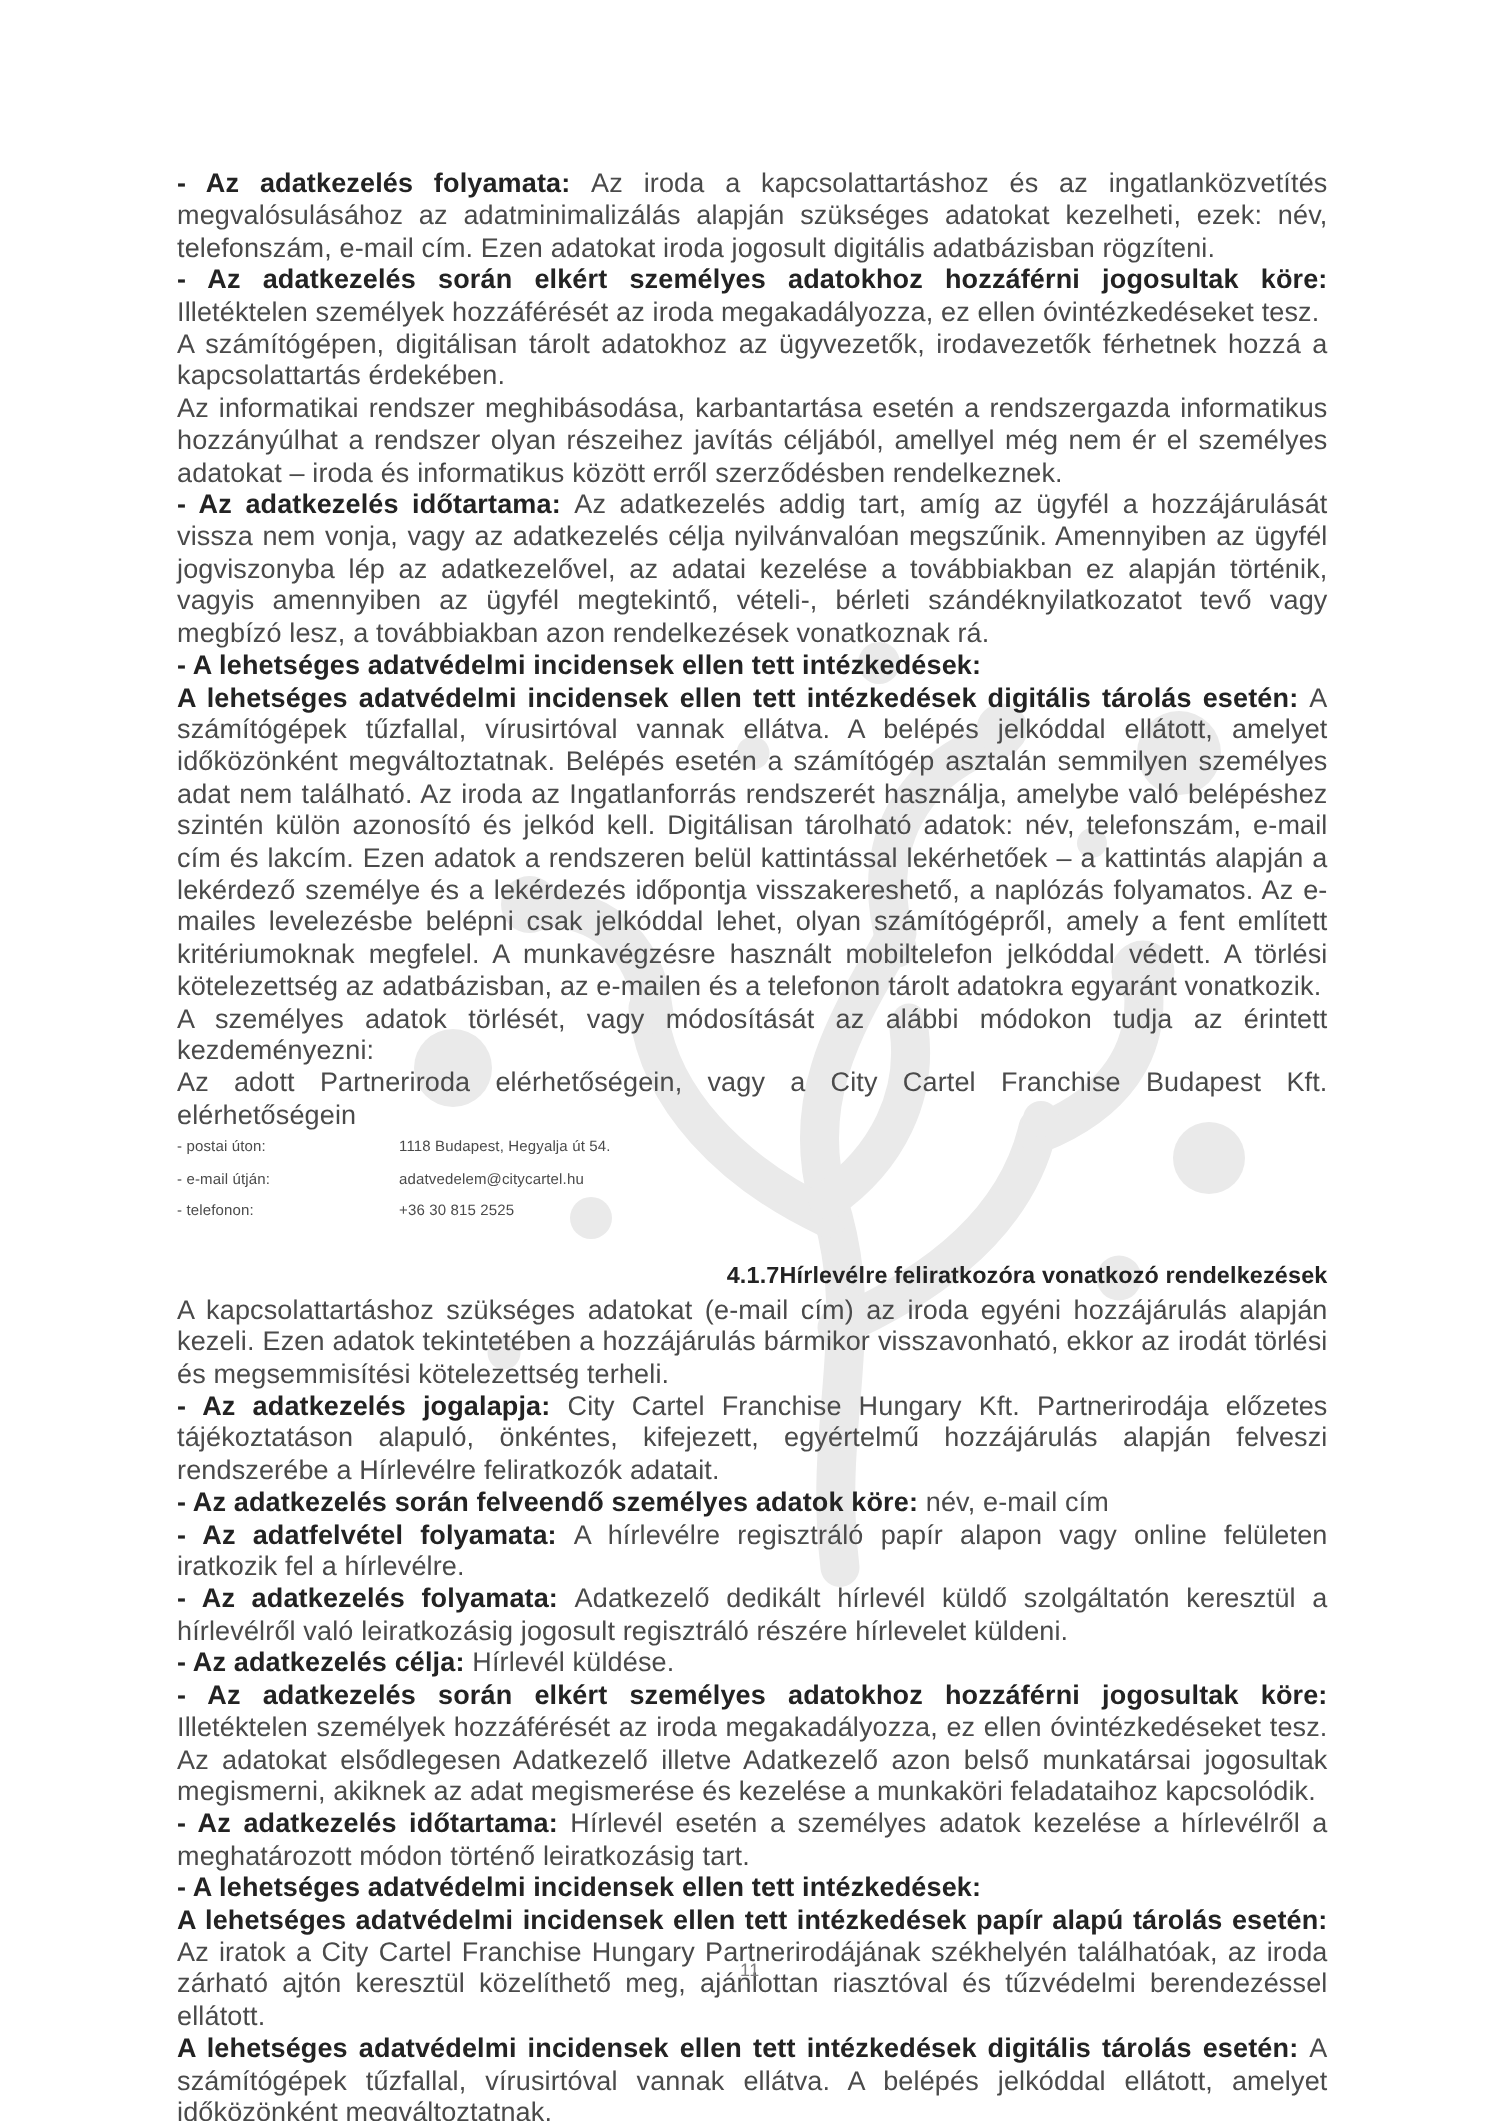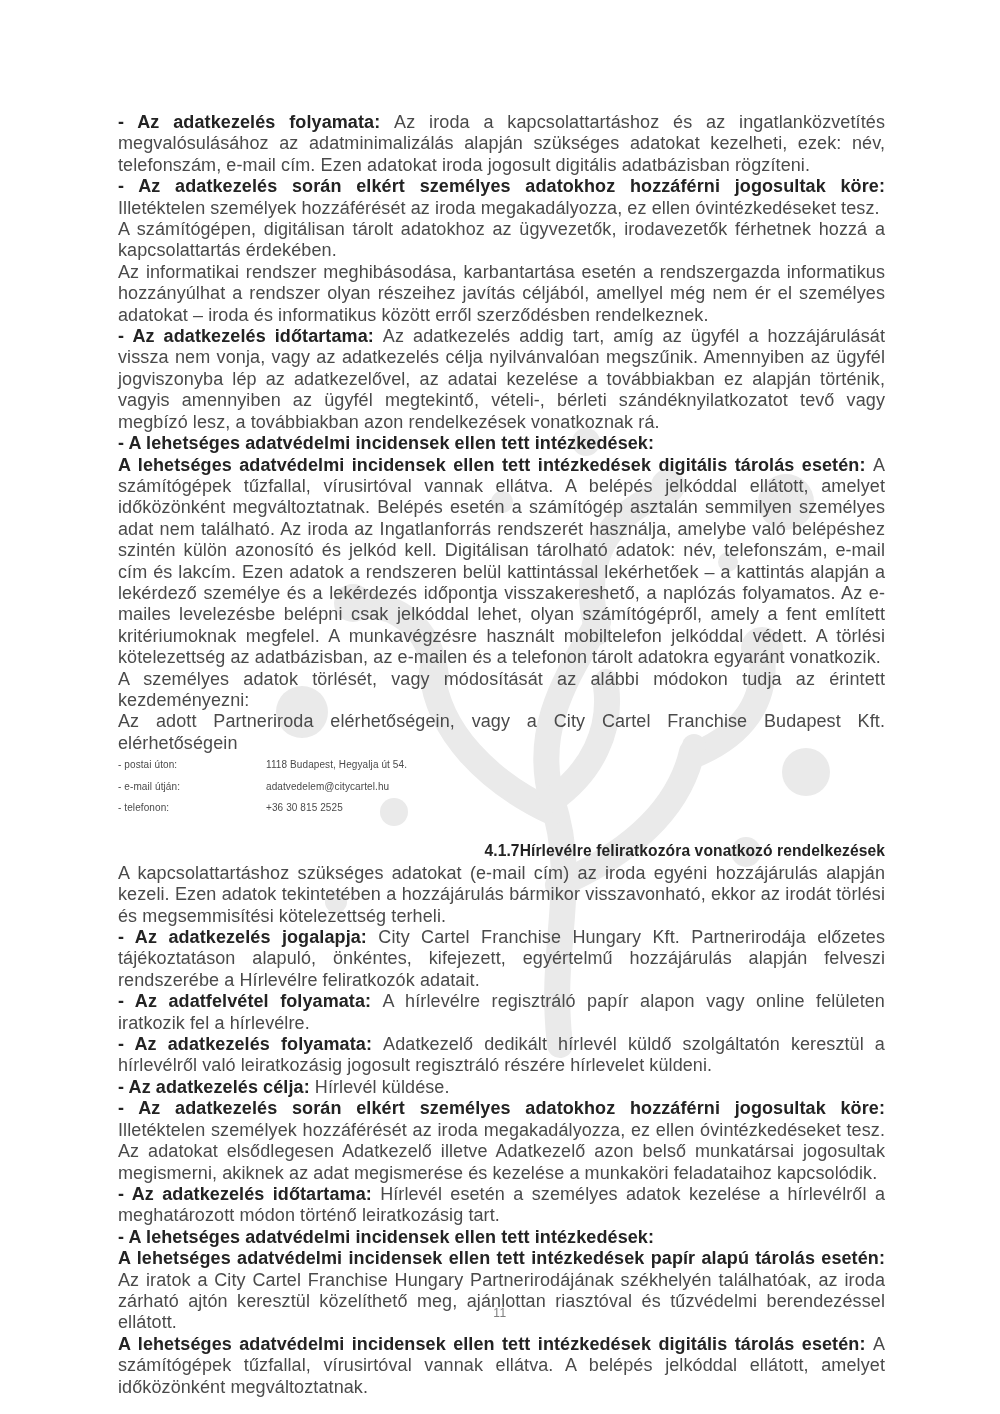--- a/index.html
+++ b/index.html
@@ -80,20 +80,21 @@
         <div class="contact-row"><span class="contact-label">- telefonon:</span><span class="contact-value">+36 30 815 2525</span></div>
       </div>
 
     <h2 class="heading">
       <span class="num">4.1.7</span><span>Hírlevélre feliratkozóra vonatkozó rendelkezések</span>
     </h2>
 
     <div>
         <p class="para"><span class="n">A kapcsolattartáshoz szükséges adatokat (e-mail cím) az iroda egyéni hozzájárulás alapján kezeli. Ezen adatok tekintetében a hozzájárulás bármikor visszavonható, ekkor az irodát törlési és megsemmisítési kötelezettség terheli.</span></p>
         <p class="para"><span class="b">- Az adatkezelés jogalapja: </span><span class="n">City Cartel Franchise Hungary Kft. Partnerirodája előzetes tájékoztatáson alapuló, önkéntes, kifejezett, egyértelmű hozzájárulás alapján felveszi rendszerébe a Hírlevélre feliratkozók adatait.</span></p>
+        <p class="para"><span class="b">- Az adatkezelés során felveendő személyes adatok köre: </span><span class="n">név, e-mail cím</span></p>
         <p class="para"><span class="b">- Az adatfelvétel folyamata: </span><span class="n">A hírlevélre regisztráló papír alapon vagy online felületen iratkozik fel a hírlevélre.</span></p>
         <p class="para"><span class="b">- Az adatkezelés folyamata: </span><span class="n">Adatkezelő dedikált hírlevél küldő szolgáltatón keresztül a hírlevélről való leiratkozásig jogosult regisztráló részére hírlevelet küldeni.</span></p>
         <p class="para"><span class="b">- Az adatkezelés célja: </span><span class="n">Hírlevél küldése.</span></p>
         <p class="para"><span class="b">- Az adatkezelés során elkért személyes adatokhoz hozzáférni jogosultak köre: </span><span class="n">Illetéktelen személyek hozzáférését az iroda megakadályozza, ez ellen óvintézkedéseket tesz. Az adatokat elsődlegesen Adatkezelő illetve Adatkezelő azon belső munkatársai jogosultak megismerni, akiknek az adat megismerése és kezelése a munkaköri feladataihoz kapcsolódik.</span></p>
         <p class="para"><span class="b">- Az adatkezelés időtartama: </span><span class="n">Hírlevél esetén a személyes adatok kezelése a hírlevélről a meghatározott módon történő leiratkozásig tart.</span></p>
         <p class="para"><span class="b">- A lehetséges adatvédelmi incidensek ellen tett intézkedések:</span></p>
         <p class="para"><span class="b">A lehetséges adatvédelmi incidensek ellen tett intézkedések papír alapú tárolás esetén: </span><span class="n">Az iratok a City Cartel Franchise Hungary Partnerirodájának székhelyén találhatóak, az iroda zárható ajtón keresztül közelíthető meg, ajánlottan riasztóval és tűzvédelmi berendezéssel ellátott.</span></p>
         <p class="para"><span class="b">A lehetséges adatvédelmi incidensek ellen tett intézkedések digitális tárolás esetén: </span><span class="n">A számítógépek tűzfallal, vírusirtóval vannak ellátva. A belépés jelkóddal ellátott, amelyet időközönként megváltoztatnak.</span></p>
       </div>
   </div>

